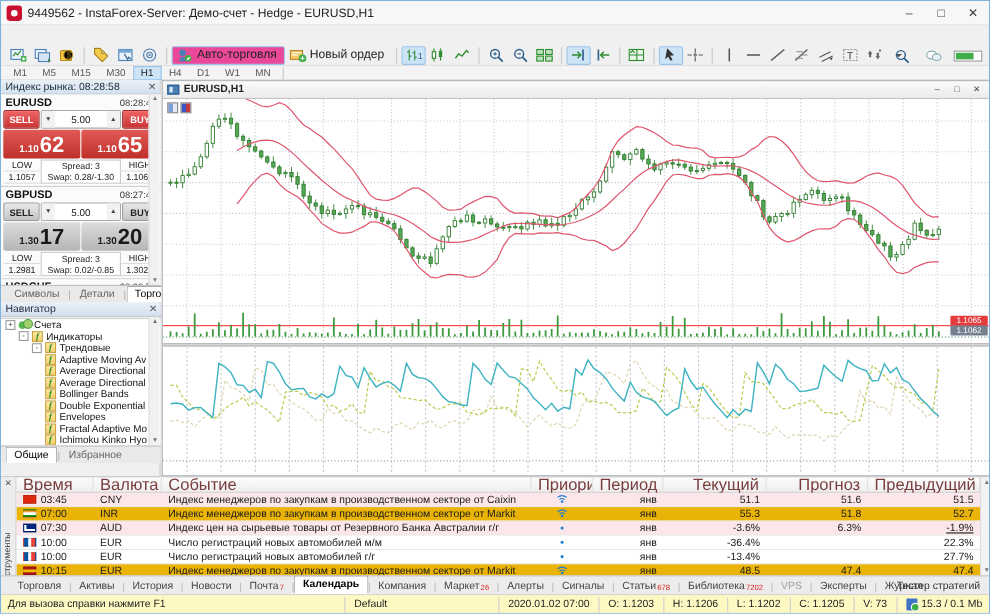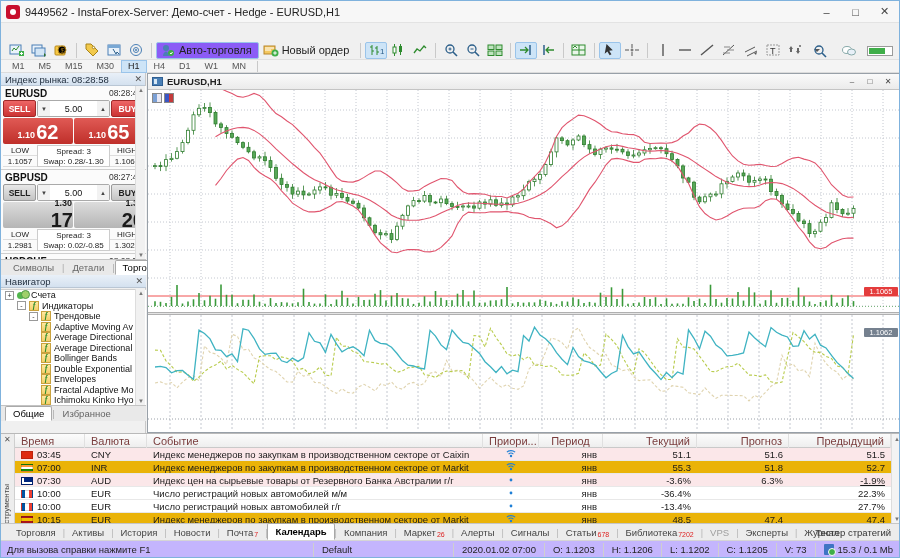--- a/index.html
+++ b/index.html
@@ -19,21 +19,21 @@
   .menu-item{font-size:11px;color:#222;padding:2px 9px;}
 
   
   .toolbar{position:absolute;left:0;top:40px;width:100%;height:19px;background:#f0f0f0;display:flex;align-items:center;padding-left:3px;border-bottom:1px solid #e0e0e0;}
   .tb-group{display:flex;align-items:center;height:19px;padding:0 2px;}
   .tb-sep{width:1px;height:15px;background:#c9c9c9;margin:0 2px;}
   .tb-btn{width:22px;height:17px;display:flex;align-items:center;justify-content:center;border:1px solid transparent;border-radius:2px;}
   .tb-btn.active{background:#cde4f7;border-color:#9ac4ea;}
   .tb-btn svg{display:block;}
   .tb-label-btn{display:flex;align-items:center;height:17px;font-size:11px;color:#222;padding:0 6px 0 3px;border:1px solid transparent;border-radius:2px;white-space:nowrap;}
-  .tb-label-btn.active{background:#8b5cf6;border-color:#9ac4ea;text-align:right;}
+  .tb-label-btn.active{background:#ec4899;border-color:#9ac4ea;text-align:right;}
   .tb-label-btn svg{margin-right:3px;}
   .tb-right{position:absolute;right:6px;top:0;height:19px;display:flex;align-items:center;gap:7px;}
   .conn-bar{width:26px;height:10px;border:1px solid #9a9a9a;background:#fff;position:relative;}
   .conn-bar i{position:absolute;left:1px;top:1px;bottom:1px;width:16px;background:#3fae49;}
 
   
   .tfbar{position:absolute;left:0;top:59px;width:100%;height:13px;background:#f4f4f4;display:flex;align-items:center;padding-left:4px;border-bottom:1px solid #dcdcdc;}
   .tf-btn{font-size:9px;color:#555;padding:0px 6px;height:13px;display:flex;align-items:center;border:1px solid transparent;}
   .tf-btn.active{background:#cde4f7;border-color:#9ac4ea;color:#222;}
   .tf-end-sep{width:1px;height:11px;background:#c9c9c9;margin-left:4px;}
@@ -50,21 +50,21 @@
   .mw-trade-row{display:flex;align-items:stretch;height:17px;gap:1px;margin-top:1px;}
   .mw-btn{width:33px;display:flex;align-items:center;justify-content:center;font-size:8.5px;font-weight:bold;border-radius:2px;border:1px solid #a33;}
   .theme-red .mw-btn{background:linear-gradient(#e66,#c33);color:#fff;border-color:#a02828;}
   .theme-gray .mw-btn{background:linear-gradient(#e8e8e8,#c4c4c4);color:#222;border-color:#9a9a9a;}
   .mw-spin{flex:1;display:flex;align-items:stretch;border:1px solid #aaa;background:#fff;border-radius:2px;}
   .mw-spin .arr{width:12px;display:flex;align-items:center;justify-content:center;font-size:6px;color:#444;background:#f2f2f2;}
   .mw-spin .lot{flex:1;display:flex;align-items:center;justify-content:center;font-size:9px;color:#111;}
   .mw-price-row{display:flex;gap:1px;height:26px;margin-top:1px;}
   .mw-half{flex:1;display:flex;align-items:flex-end;justify-content:center;padding-bottom:2px;border-radius:2px;}
   .theme-red .mw-half{background:linear-gradient(#e05a55,#bf2f2a);}
-  .theme-gray .mw-half{background:linear-gradient(#dcdcdc,#b5b5b5);flex-direction:column;}
+  .theme-gray .mw-half{background:linear-gradient(#dcdcdc,#b5b5b5);}
   .mw-prefix{font-size:9px;font-weight:bold;margin-right:1px;margin-bottom:2px;}
   .mw-big{font-size:20px;font-weight:bold;line-height:20px;}
   .theme-red .mw-prefix,.theme-red .mw-big{color:#fff;}
   .theme-gray .mw-prefix,.theme-gray .mw-big{color:#1a1a1a;}
   .mw-info{display:grid;grid-template-columns:34px 1fr 34px;margin-top:1px;}
   .mw-info .c{font-size:8px;color:#222;display:flex;align-items:center;justify-content:center;height:11px;border-bottom:1px solid #ddd;}
   .mw-info .mid{border:1px solid #ccc;border-bottom:none;background:#fff;}
   .mw-info .mid2{border:1px solid #ccc;border-top:none;background:#fff;}
   .mw-scroll{position:absolute;right:0;top:13px;width:10px;height:173px;background:#f1f1f1;border-left:1px solid #ddd;font-size:6px;color:#777;text-align:center;}
   .mw-scroll .up{position:absolute;top:1px;left:2px;}
@@ -94,31 +94,31 @@
   .chart-ticon:after{content:"";position:absolute;left:1px;top:1px;width:3px;height:5px;background:#d8e8f5;}
   .chart-title{font-size:9.5px;font-weight:bold;color:#222;}
   .chart-controls{position:absolute;right:2px;top:0;display:flex;height:15px;}
   .chart-controls span{width:18px;display:flex;align-items:center;justify-content:center;font-size:8px;color:#444;}
   .chart-client{position:absolute;left:0;top:16px;width:751px;height:342px;background:#fff;}
   .pane-sep{position:absolute;left:0;top:222px;width:751px;height:3px;background:#e4e4e4;border-top:1px solid #b0b0b0;border-bottom:1px solid #b0b0b0;}
   .mini-ind{position:absolute;left:4px;top:3px;display:flex;gap:2px;}
   .mini-ind b{width:10px;height:10px;border:1px solid #888;display:block;}
   .price-tag{position:absolute;right:1px;width:34px;height:9px;font-size:7.5px;line-height:9px;text-align:center;color:#fff;border-radius:1px;}
   .ask-tag{top:197px;background:#e43c3c;}
-  .bid-tag{top:206px;background:#75818f;margin-top:32px;}
+  .bid-tag{top:206px;background:#75818f;}
 
   
   .toolbox{position:absolute;left:0;top:432px;width:900px;height:90px;background:#fff;border-top:1px solid #b9b9b9;}
   .tb-vstrip{position:absolute;left:0;top:0;width:14px;height:90px;background:#ededed;border-right:1px solid #cfcfcf;}
   .tb-vstrip .x{position:absolute;top:1px;left:3px;font-size:8px;color:#555;}
   .tb-vlabel{position:absolute;left:1px;top:50px;writing-mode:vertical-rl;transform:rotate(180deg);font-size:8px;color:#444;letter-spacing:0px;}
   .cal{position:absolute;left:14px;top:0;width:876px;height:90px;overflow:hidden;}
   .cal-row{display:grid;grid-template-columns:70px 62px 1fr 56px 64px 94px 92px 102px;height:13px;align-items:center;border-bottom:1px solid #e8e8e8;}
   .cal-head{height:14px;background:linear-gradient(#fcfcfc,#eeeeee);border-bottom:1px solid #c9c9c9;}
-  .cal-head .cell{color:#7a3d3d;font-size:11px;}
+  .cal-head .cell{color:#7a3d3d;font-size:15px;}
   .cell{font-size:9.5px;color:#1a1a1a;padding:0 6px;white-space:nowrap;overflow:hidden;}
   .cell.r{text-align:right;}
   .cell.c{text-align:center;}
   .cal-head .cell{border-right:1px solid #e0e0e0;height:14px;line-height:14px;}
   .bg-pink{background:#fbe7e9;}
   .bg-blue{background:#eab308;}
   .bg-white{background:#fff;}
   .flag{display:inline-block;width:12px;height:8px;margin-right:4px;vertical-align:-1px;border:1px solid rgba(0,0,0,.15);}
   .flag-cn{background:#de2910;}
   .flag-in{background:linear-gradient(#ff9933 33%,#fff 33%,#fff 66%,#138808 66%);}
@@ -133,21 +133,21 @@
   
   .tabstrip{position:absolute;left:0;top:522px;width:900px;height:17px;background:#ececec;border-top:1px solid #c6c6c6;display:flex;align-items:flex-end;padding-left:8px;}
   .btab{font-size:9.5px;color:#444;padding:2px 7px 2px;white-space:nowrap;display:flex;align-items:flex-start;}
   .btab.active{background:#fff;border:1px solid #a8a8a8;border-bottom-color:#fff;font-weight:bold;color:#000;border-radius:2px 2px 0 0;}
   .btab.disabled{color:#a0a0a0;}
   .btab .badge{color:#d22;font-size:7px;margin-left:1px;margin-top:4px;}
   .btab-sep{color:#b5b5b5;font-size:9px;margin-bottom:2px;}
   .right-tab{position:absolute;right:10px;bottom:2px;font-size:9.5px;color:#333;}
 
   
-  .statusbar{position:absolute;left:0;top:539px;width:900px;height:18px;background:#c4b5fd;border-top:1px solid #d5d5d5;display:flex;align-items:center;font-size:9.5px;color:#222;}
+  .statusbar{position:absolute;left:0;top:539px;width:900px;height:18px;background:#fef9c3;border-top:1px solid #d5d5d5;display:flex;align-items:center;font-size:9.5px;color:#222;}
   .status-help{padding-left:6px;flex:1;}
   .sseg{border-left:1px solid #cfcfcf;height:14px;display:flex;align-items:center;padding:0 8px;white-space:nowrap;}
   .traffic-icon{width:10px;height:11px;background:#3f74c4;border-radius:1px;position:relative;margin-right:4px;}
   .traffic-icon:after{content:"";position:absolute;right:-2px;bottom:-1px;width:6px;height:6px;background:#3fae49;border-radius:50%;border:1px solid #fff;}
 </style>
 </head>
 <body>
 
 <div class="app">
 

